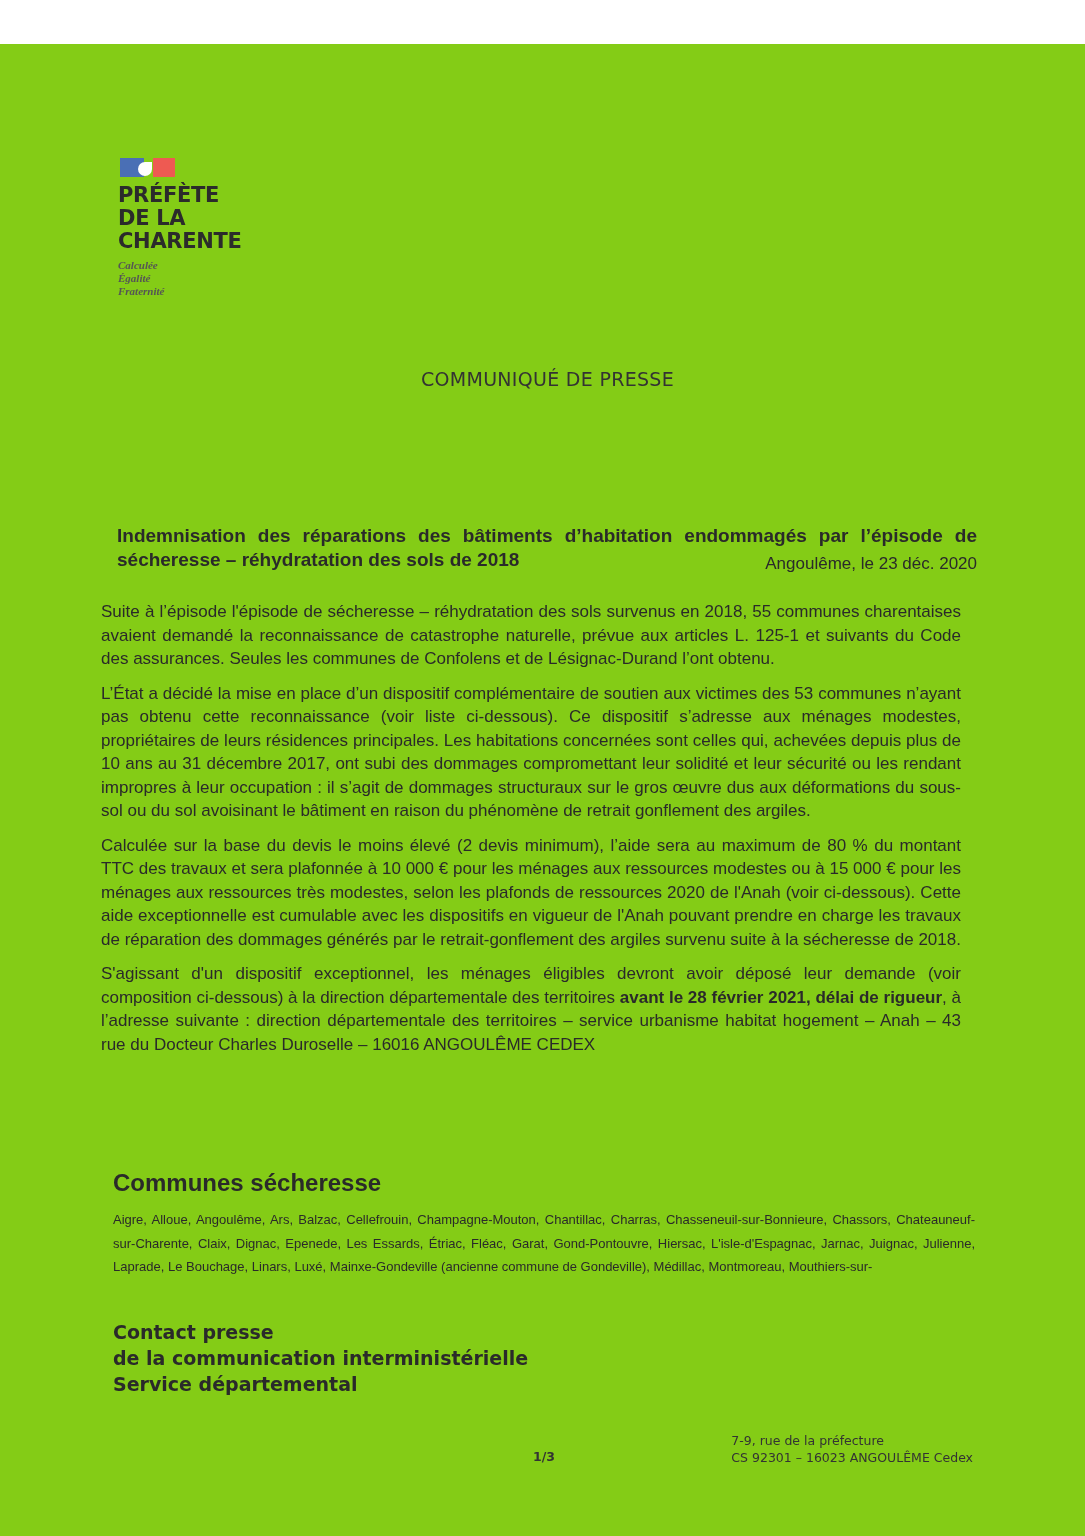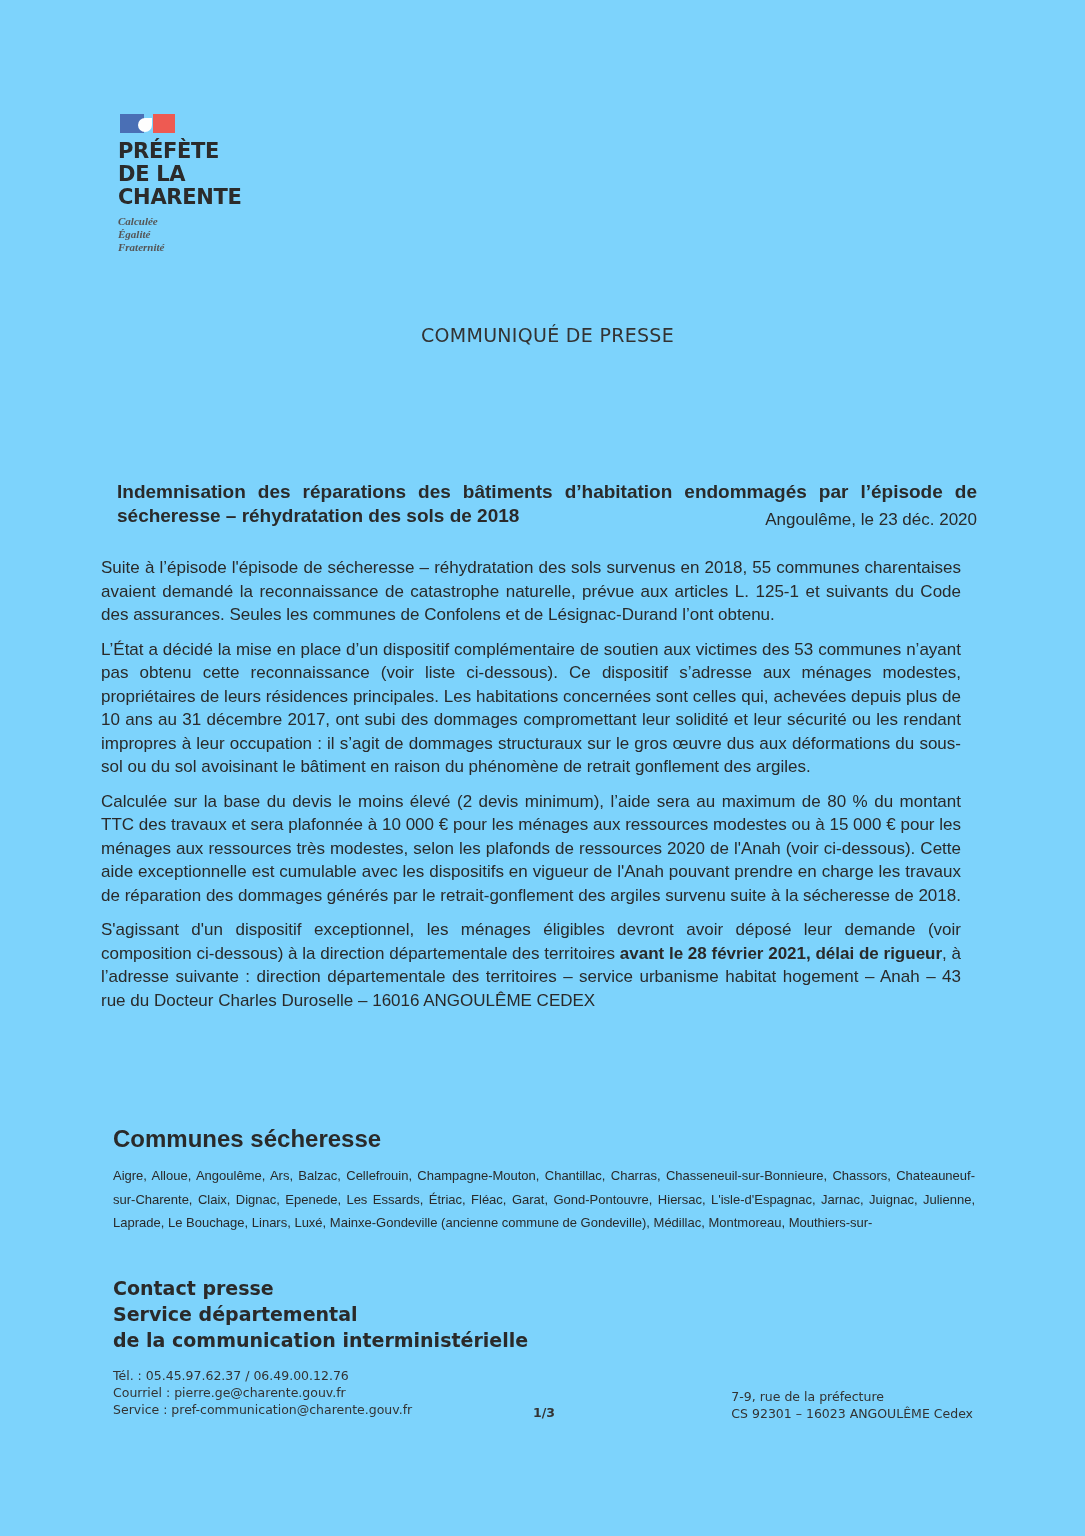--- a/index.html
+++ b/index.html
@@ -1,17 +1,17 @@
 <!DOCTYPE html>
 <html><head>
 <meta charset="utf-8">
 <style>
   html, body { margin: 0; padding: 0; background: #ffffff; }
   body { width: 1085px; height: 1536px; position: relative; overflow: hidden; font-family: "Liberation Sans", sans-serif; color: #2a2a2a; }
-  .page { position: absolute; inset: 0; background: #7dd3fc; }
+  .page { position: absolute; inset: 0; background: #84cc16; margin-top: 44px; }
 
   .logo { position: absolute; left: 118px; top: 112px; }
   .flag { position: relative; width: 58px; height: 22px; }
   .flag .blue { position: absolute; left: 2px; top: 2px; width: 24px; height: 19px; background: #4a6fb5; }
   .flag .red { position: absolute; left: 35px; top: 2px; width: 22px; height: 19px; background: #ee5a52; }
   .flag .mar { position: absolute; left: 20px; top: 6px; width: 14px; height: 14px; border-radius: 50% 0 50% 50%; background: #fefefe; }
   .logo-title { margin-top: 6px; font-family: "DejaVu Sans", sans-serif; font-weight: bold; font-size: 21px; line-height: 23px; color: #2b2b2b; letter-spacing: -0.3px; }
   .motto { margin-top: 6px; font-family: "Liberation Serif", serif; font-style: italic; font-weight: bold; font-size: 11px; line-height: 13px; color: #555; }
 
   .doctype { position: absolute; top: 324px; left: 0; width: 1095px; text-align: center; font-family: "DejaVu Sans", sans-serif; font-size: 19px; color: #333; letter-spacing: 0.3px; }
@@ -67,29 +67,24 @@
     <p>L’État a décidé la mise en place d’un dispositif complémentaire de soutien aux victimes des 53 communes n’ayant pas obtenu cette reconnaissance (voir liste ci-dessous). Ce dispositif s’adresse aux ménages modestes, propriétaires de leurs résidences principales. Les habitations concernées sont celles qui, achevées depuis plus de 10 ans au 31 décembre 2017, ont subi des dommages compromettant leur solidité et leur sécurité ou les rendant impropres à leur occupation : il s’agit de dommages structuraux sur le gros œuvre dus aux déformations du sous-sol ou du sol avoisinant le bâtiment en raison du phénomène de retrait gonflement des argiles.</p>
     <p>Calculée sur la base du devis le moins élevé (2 devis minimum), l’aide sera au maximum de 80 % du montant TTC des travaux et sera plafonnée à 10 000 € pour les ménages aux ressources modestes ou à 15 000 € pour les ménages aux ressources très modestes, selon les plafonds de ressources 2020 de l'Anah (voir ci-dessous). Cette aide exceptionnelle est cumulable avec les dispositifs en vigueur de l'Anah pouvant prendre en charge les travaux de réparation des dommages générés par le retrait-gonflement des argiles survenu suite à la sécheresse de 2018.</p>
     <p><span>S'agissant d'un dispositif exceptionnel, les ménages éligibles devront avoir déposé leur demande (voir composition ci-dessous) à la direction départementale des territoires </span><b>avant le 28 février 2021, délai de rigueur</b><span>, à l’adresse suivante : direction départementale des territoires – service urbanisme habitat hogement – Anah – 43 rue du Docteur Charles Duroselle – 16016 ANGOULÊME CEDEX</span></p>
   </div>
 
   <div class="h2">Communes sécheresse</div>
   <div class="communes">Aigre, Alloue, Angoulême, Ars, Balzac, Cellefrouin, Champagne-Mouton, Chantillac, Charras, Chasseneuil-sur-Bonnieure, Chassors, Chateauneuf-sur-Charente, Claix, Dignac, Epenede, Les Essards, Étriac, Fléac, Garat, Gond-Pontouvre, Hiersac, L'isle-d'Espagnac, Jarnac, Juignac, Julienne, Laprade, Le Bouchage, Linars, Luxé, Mainxe-Gondeville (ancienne commune de Gondeville), Médillac, Montmoreau, Mouthiers-sur-</div>
 
   <div class="contact">
     <div>Contact presse</div>
+    <div>de la communication interministérielle</div>
     <div>Service départemental</div>
-    <div>de la communication interministérielle</div>
   </div>
 
-  <div class="footer-left">
-    <div>Tél. : 05.45.97.62.37 / 06.49.00.12.76</div>
-    <div>Courriel : pierre.ge@charente.gouv.fr</div>
-    <div>Service : pref-communication@charente.gouv.fr</div>
-  </div>
 
   <div class="page-num">1/3</div>
 
   <div class="footer-right">
     <div>7-9, rue de la préfecture</div>
     <div>CS 92301 – 16023 ANGOULÊME Cedex</div>
   </div>
 </div>
 
 </body></html>

